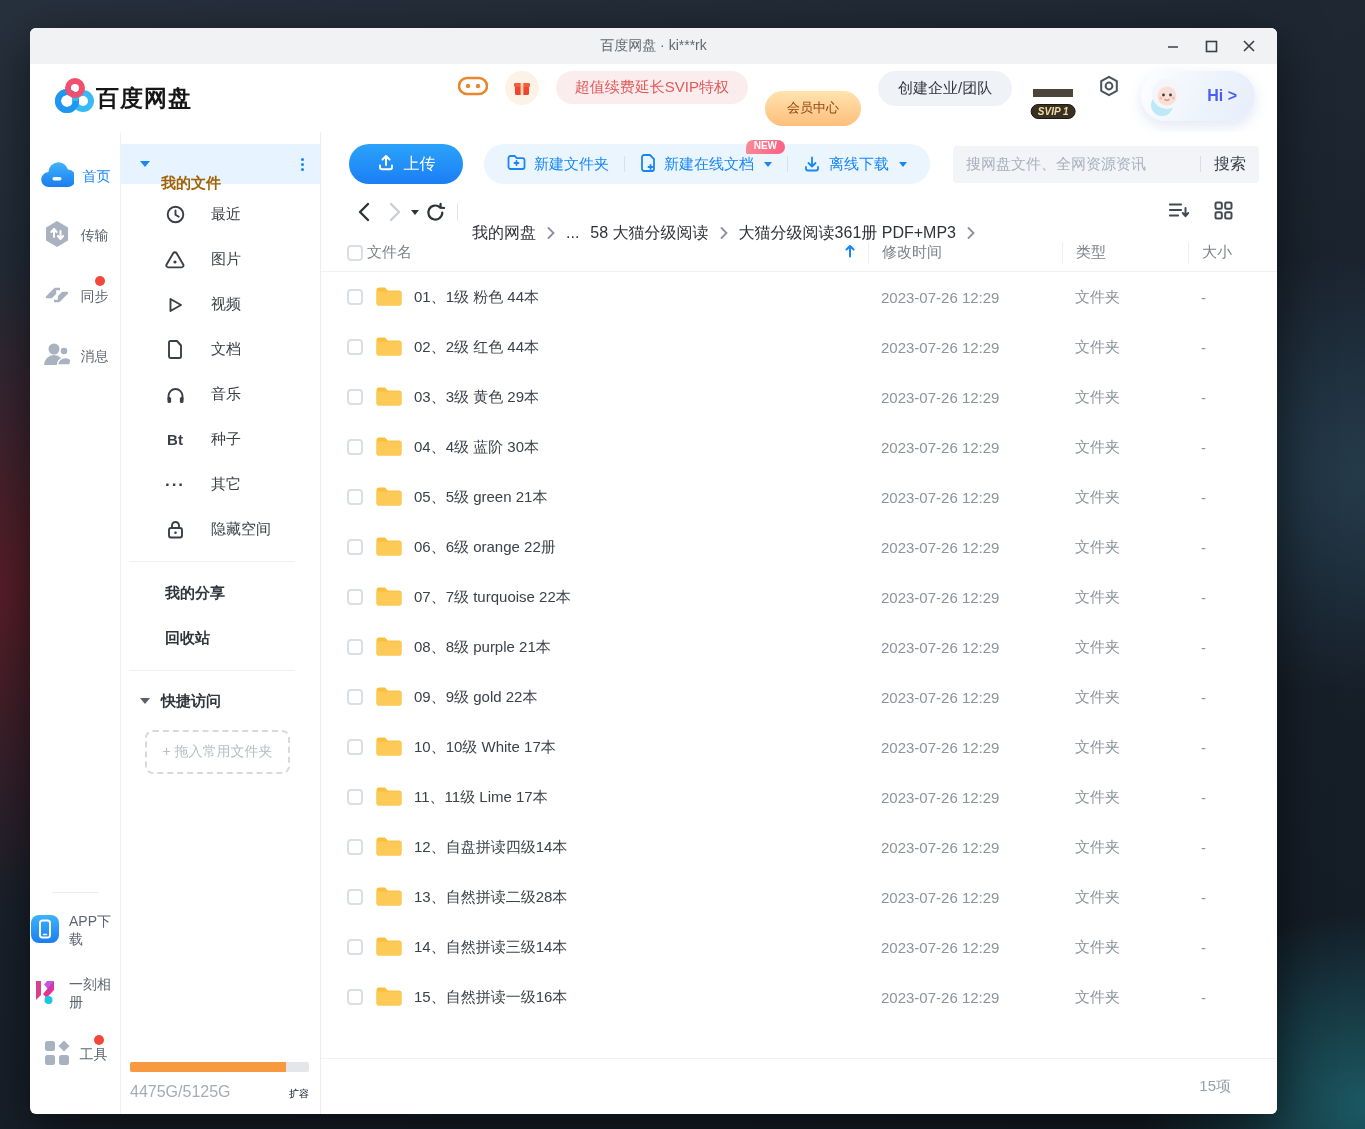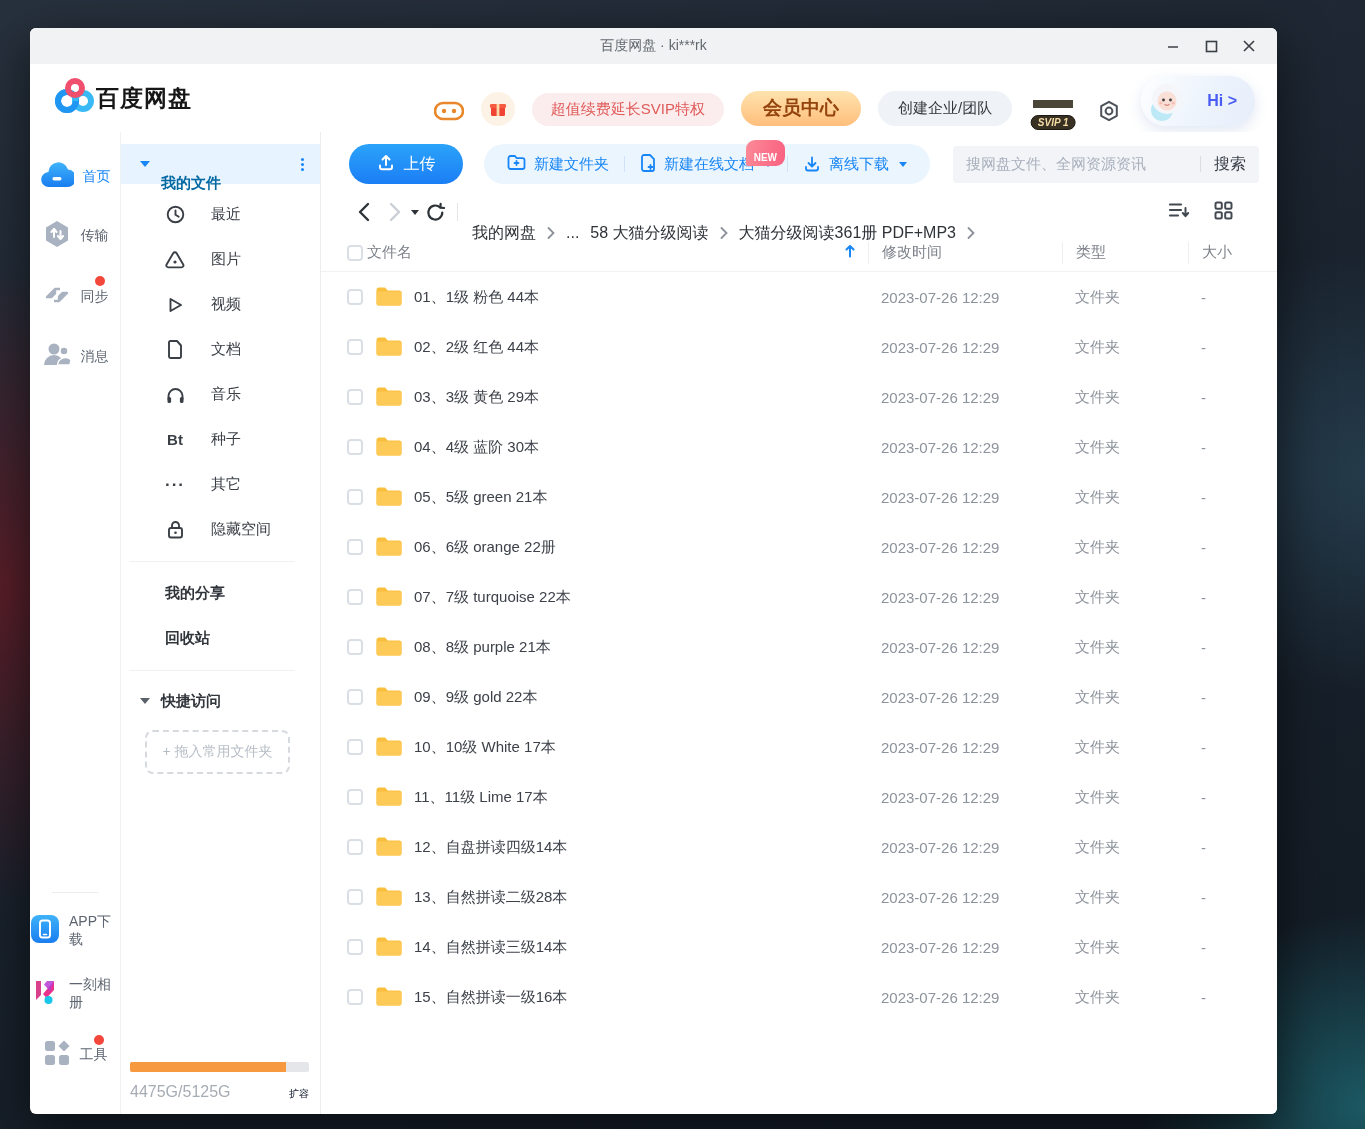--- a/index.html
+++ b/index.html
@@ -19,26 +19,26 @@
   
   .titlebar{ height:36px; background:#F1F2F4; position:relative; display:flex; align-items:center; justify-content:center; flex:none;}
   .titlebar .title{ font-size:14px; color:#61686f; }
   .win-controls{ position:absolute; right:12px; top:0; height:100%; display:flex; align-items:center; gap:6px; }
   .win-btn{ width:32px; height:30px; display:flex; align-items:center; justify-content:center; cursor:default;}
 
   
   .app-header{ height:68px; background:#fff; display:flex; align-items:center; padding:0 22px 0 24px; flex:none;}
   .logo-area{ display:flex; align-items:center; }
   .app-name{ font-size:23px; font-weight:bold; color:#161616; letter-spacing:1px;}
-  .header-right{ margin-left:auto; display:flex; align-items:flex-end; gap:17px; }
+  .header-right{ margin-left:auto; display:flex; align-items:flex-start; gap:17px; }
   .icon-btn{ width:30px; height:30px; display:flex; align-items:center; justify-content:center; }
   .gift-wrap{ width:34px; height:34px; border-radius:50%; background:#FDF2E6; display:flex; align-items:center; justify-content:center;}
   .pill{ display:flex; align-items:center; white-space:nowrap; }
   .pill-pink{ height:33px; padding:0 19px; border-radius:17px; background:#FBEDED; color:#E15A5A; font-size:15px; }
-  .pill-member{ height:35px; padding:0 22px; border-radius:18px; background:linear-gradient(180deg,#FFE3AE,#FFBE7C); color:#93430B; font-weight:bold; font-size:19px;margin-top:20px; }
+  .pill-member{ height:35px; padding:0 22px; border-radius:18px; background:linear-gradient(180deg,#FFE3AE,#FFBE7C); color:#93430B; font-weight:normal; font-size:13px;margin-top:20px; }
   .pill-team{ height:35px; padding:0 20px; border-radius:18px; background:#EFF2F7; color:#33373d; font-size:15px; }
   .svip-avatar{ position:relative; width:48px; height:44px; flex:none;}
   .svip-circle{ width:44px; height:44px; border-radius:50%; margin:0 auto;
     background:radial-gradient(circle at 50% 28%,#FBD07E 0%,#F3A13C 45%,#6B4A28 100%); overflow:hidden;}
   .svip-band{ position:absolute; top:18px; left:4px; right:4px; height:8px; background:#2c2417; opacity:.85;}
   .svip-tag{ position:absolute; left:50%; transform:translateX(-50%); bottom:-4px; background:#383023; color:#F6DCA4;
     font-size:10px; font-weight:bold; font-style:italic; padding:1px 6px; border-radius:8px; border:1px solid #1d1812; white-space:nowrap;}
   .profile-pill{ height:50px; border-radius:25px; background:linear-gradient(115deg,#fdfeff 0%,#ecf3fc 60%,#e7eefb 100%);
     display:flex; align-items:center; gap:8px; padding:0 18px 0 5px; box-shadow:0 5px 14px rgba(90,120,190,.18);}
   .avatar-head{ width:42px; height:42px; flex:none;}
@@ -53,21 +53,21 @@
   .rail-label{ font-size:14px; color:#5d6570; }
   .rail-item.active .rail-label{ color:#1886F6; }
   .red-dot{ position:absolute; top:-4px; right:4px; width:10px; height:10px; border-radius:50%; background:#F4473B; }
   .rail-spacer{ flex:1; }
   .rail-divider{ width:46px; height:1px; background:#ececee; margin-bottom:20px; }
 
   
   .sidebar{ width:200px; flex:none; border-right:1px solid #ededef; display:flex; flex-direction:column; padding-top:12px; }
   .side-head{ height:40px; background:#E7F3FE; display:flex; align-items:center; padding:0 16px 0 19px; flex:none;}
   .caret-blue{ width:0; height:0; border-left:5px solid transparent; border-right:5px solid transparent; border-top:6px solid #1886F6; }
-  .side-head-label{ margin-left:11px; color:#0369a1; font-weight:bold; font-size:15px;margin-top:39px; }
+  .side-head-label{ margin-left:11px; color:#a16207; font-weight:bold; font-size:15px;margin-top:39px; }
   .vdots{ margin-left:auto; display:flex; flex-direction:column; gap:2px; }
   .vdots i{ width:3px; height:3px; border-radius:50%; background:#1886F6; }
   .side-list{ padding-top:8px; }
   .side-item{ height:45px; display:flex; align-items:center; padding-left:44px; gap:26px; font-size:15px; color:#3a3f46; cursor:default;}
   .side-item .si{ width:20px; display:flex; justify-content:center; color:#3a3f46; font-weight:bold; }
   .side-divider{ height:1px; background:#f0f0f1; margin:9px 25px 9px 8px; }
   .side-link{ height:45px; display:flex; align-items:center; padding-left:44px; font-size:15px; font-weight:bold; color:#30353b; cursor:default;}
   .quick-head{ height:42px; display:flex; align-items:center; padding-left:19px; gap:11px; font-size:15px; font-weight:bold; color:#30353b;}
   .caret-gray{ width:0; height:0; border-left:5px solid transparent; border-right:5px solid transparent; border-top:6px solid #5a6069; }
   .drop-zone{ margin:8px 30px 0 24px; height:44px; border:2px dashed #d6d9de; border-radius:8px;
@@ -82,21 +82,21 @@
   
   .main{ flex:1; min-width:0; display:flex; flex-direction:column; background:#fff; }
   .toolbar{ height:58px; flex:none; display:flex; align-items:center; padding:6px 18px 0 28px; }
   .btn-upload{ width:114px; height:40px; border-radius:21px; background:linear-gradient(180deg,#2BA3FA,#1B7EF5);
     color:#fff; font-size:16px; display:flex; align-items:center; justify-content:center; gap:9px; cursor:default;}
   .toolbar-group{ margin-left:21px; height:40px; border-radius:21px; background:#EBF5FE; display:flex; align-items:center; padding:0 8px; }
   .group-item{ display:flex; align-items:center; gap:8px; color:#1886F6; font-size:15px; padding:0 15px; position:relative; cursor:default;}
   .group-sep{ width:1px; height:16px; background:#cfe2f6; }
   .caret-dn{ width:0; height:0; border-left:4px solid transparent; border-right:4px solid transparent; border-top:5px solid #1886F6; margin-left:2px;}
   .new-badge{ position:absolute; top:-14px; right:2px; background:linear-gradient(100deg,#FC8A97,#F96080);
-    color:#fff; font-size:10px; font-weight:bold; padding:12px 8px 3px; border-radius:9px 9px 9px 2px; }
+    color:#fff; font-size:10px; font-weight:bold; padding:0 8px 3px; border-radius:9px 9px 9px 2px; }
   .search-box{ margin-left:auto; width:306px; height:37px; background:#F2F4F8; border-radius:4px;
     display:flex; align-items:center; padding:0 13px; }
   .search-ph{ flex:1; color:#A9B0BC; font-size:15px; white-space:nowrap; overflow:hidden;}
   .search-sep{ width:1px; height:16px; background:#d9dde4; margin:0 13px 0 6px; }
   .search-go{ color:#3a3f47; font-size:16px; cursor:default;}
 
   .breadcrumb-row{ height:44px; flex:none; display:flex; align-items:center; padding:0 44px 0 30px; }
   .nav-ic{ display:flex; align-items:center; justify-content:center; width:24px; height:24px; cursor:default;}
   .bc-caret{ width:0; height:0; border-left:4px solid transparent; border-right:4px solid transparent; border-top:5px solid #2e3338; margin:0 4px;}
   .bc-sep{ width:1px; height:18px; background:#e4e6ea; margin:0 14px 0 10px; }
@@ -763,15 +763,18 @@
       </span>
       <span class="fname">15、自然拼读一级16本</span>
     </div>
     <div class="cell-pad">2023-07-26 12:29</div>
     <div class="cell-pad">文件夹</div>
     <div class="cell-pad">-</div>
     <div></div>
   </div>
 </div>
 
+      <div class="main-footer">
+        <span>15项</span>
+      </div>
     </main>
   </div>
 </div>
 
 </body></html>

